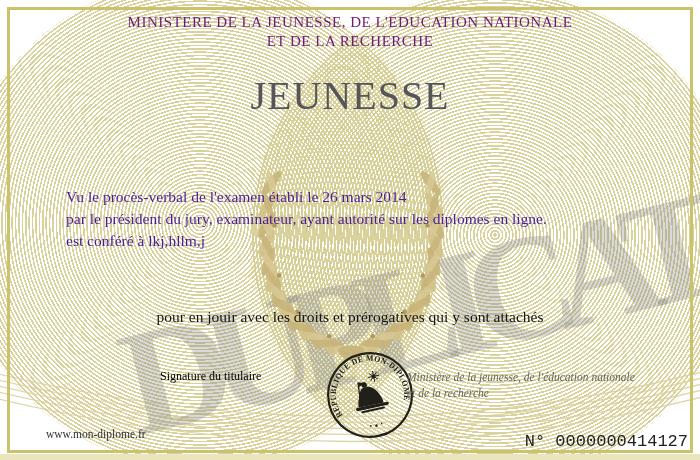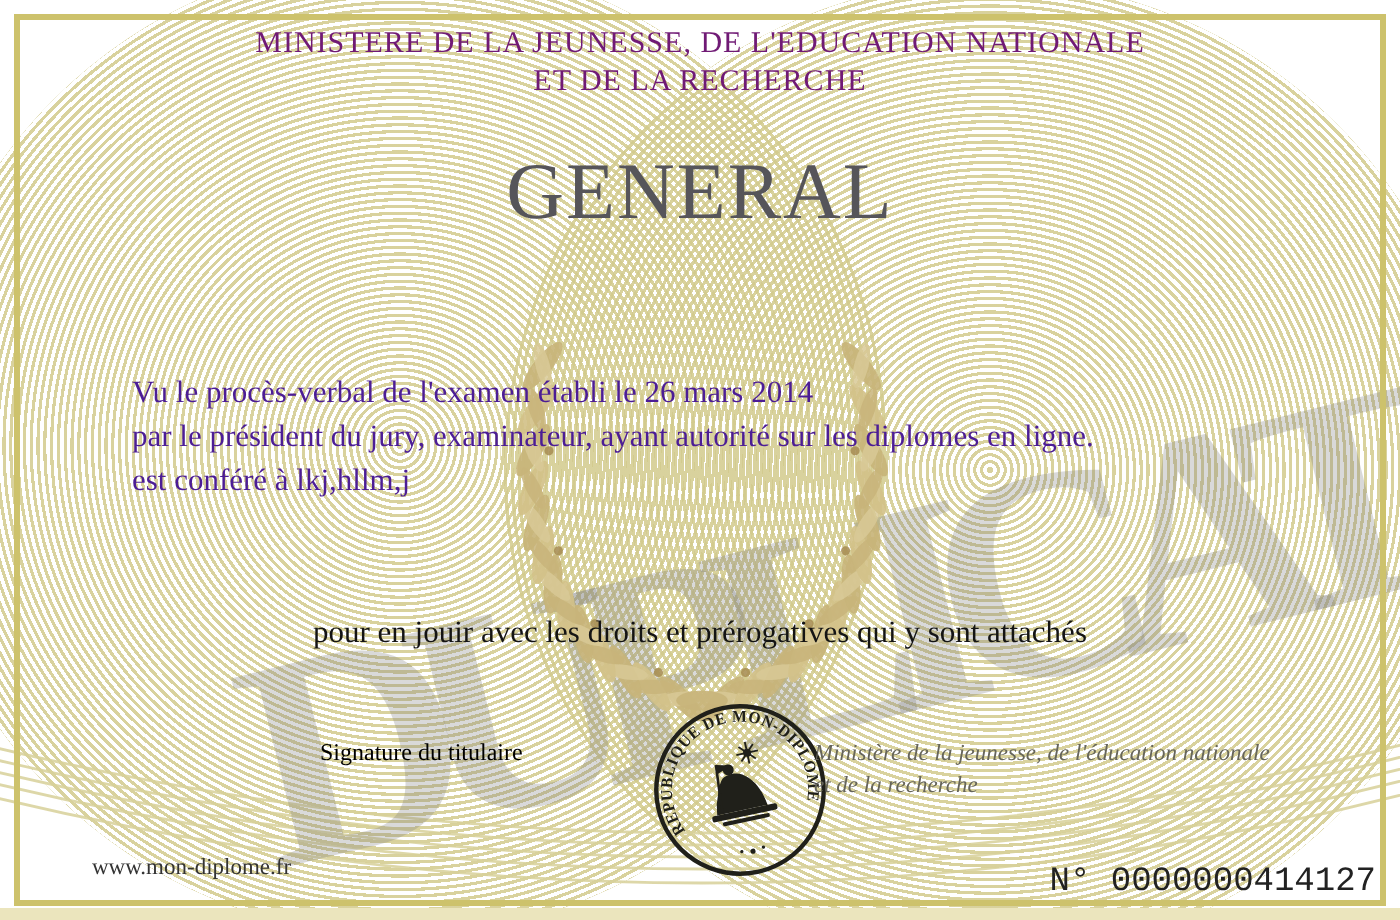--- a/index.html
+++ b/index.html
@@ -127,21 +127,21 @@
         </g>
     </svg>
   </div>
 
   <div class="txt header">
     <div>MINISTERE DE LA JEUNESSE, DE L'EDUCATION NATIONALE</div>
     <div>ET DE LA RECHERCHE</div>
   </div>
 
   <div class="txt title">
-    <div class="t1">GENERAL</div>
+    <div class="t1">JEUNESSE</div>
   </div>
 
   <div class="txt bodytext">
     <div>Vu le procès-verbal de l'examen établi le 26 mars 2014</div>
     <div>par le président du jury, examinateur, ayant autorité sur les diplomes en ligne.</div>
     <div>est conféré à lkj,hllm,j</div>
   </div>
 
   <div class="txt closing">pour en jouir avec les droits et prérogatives qui y sont attachés</div>
 

